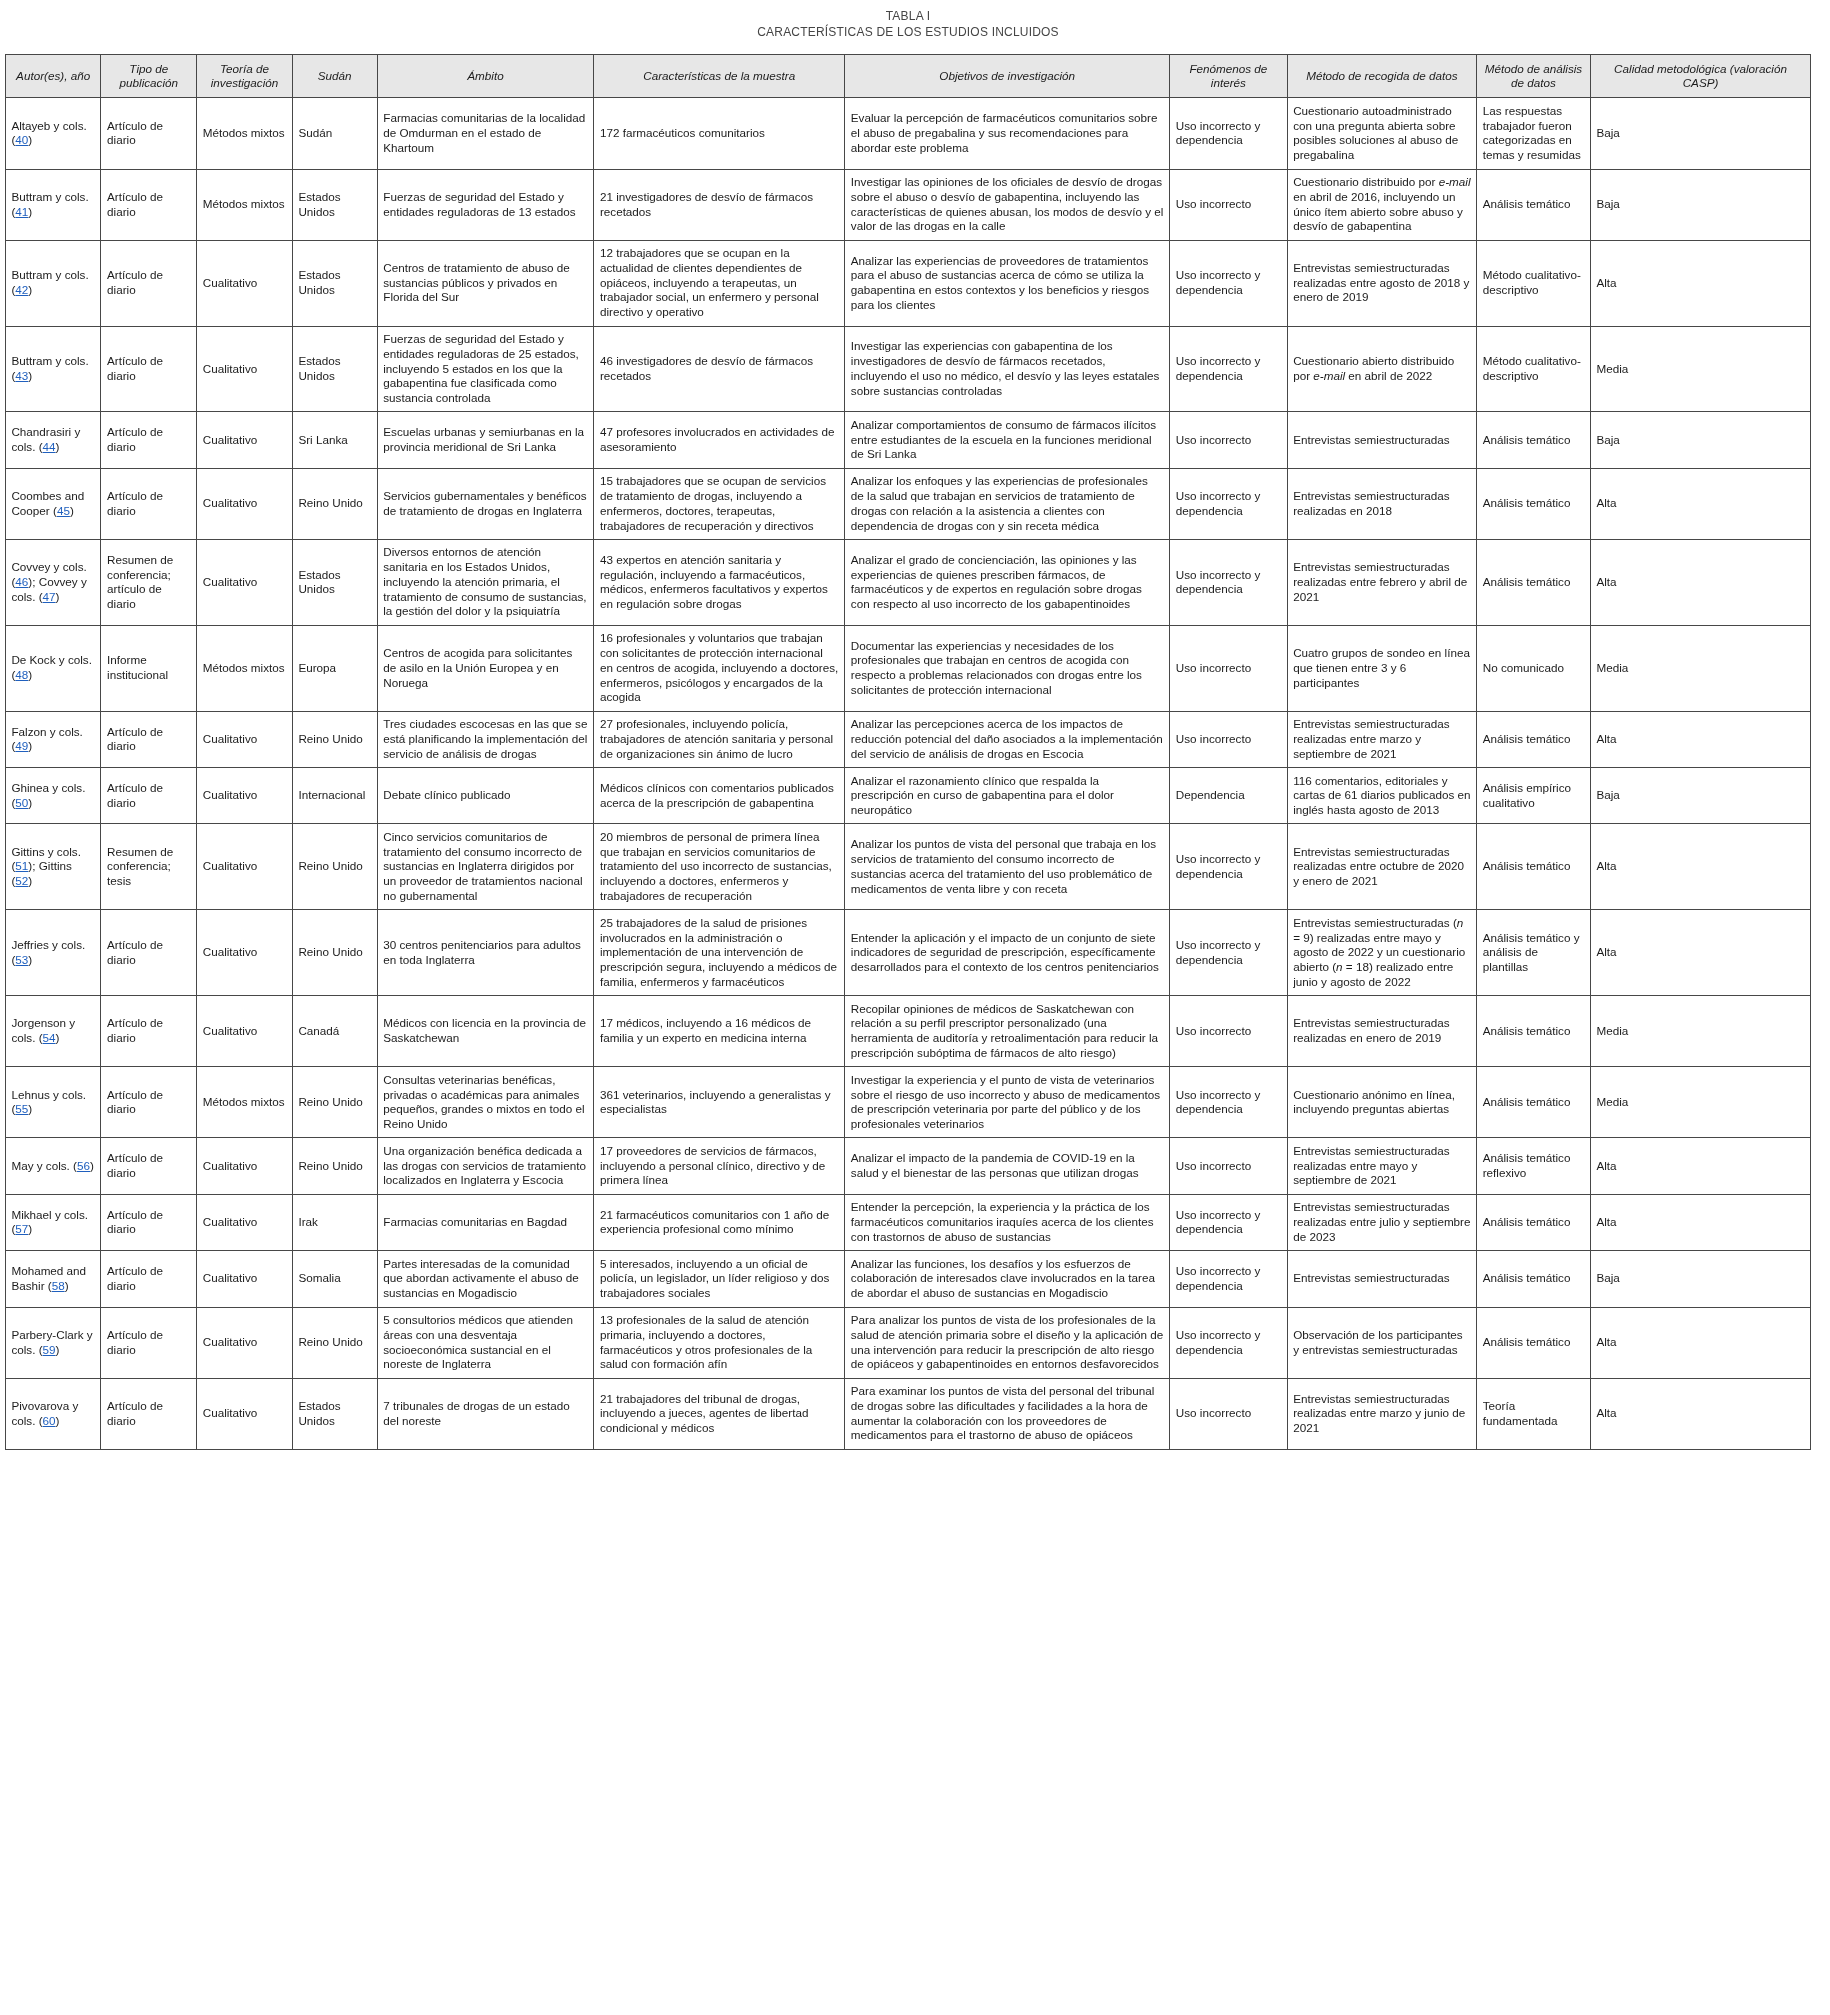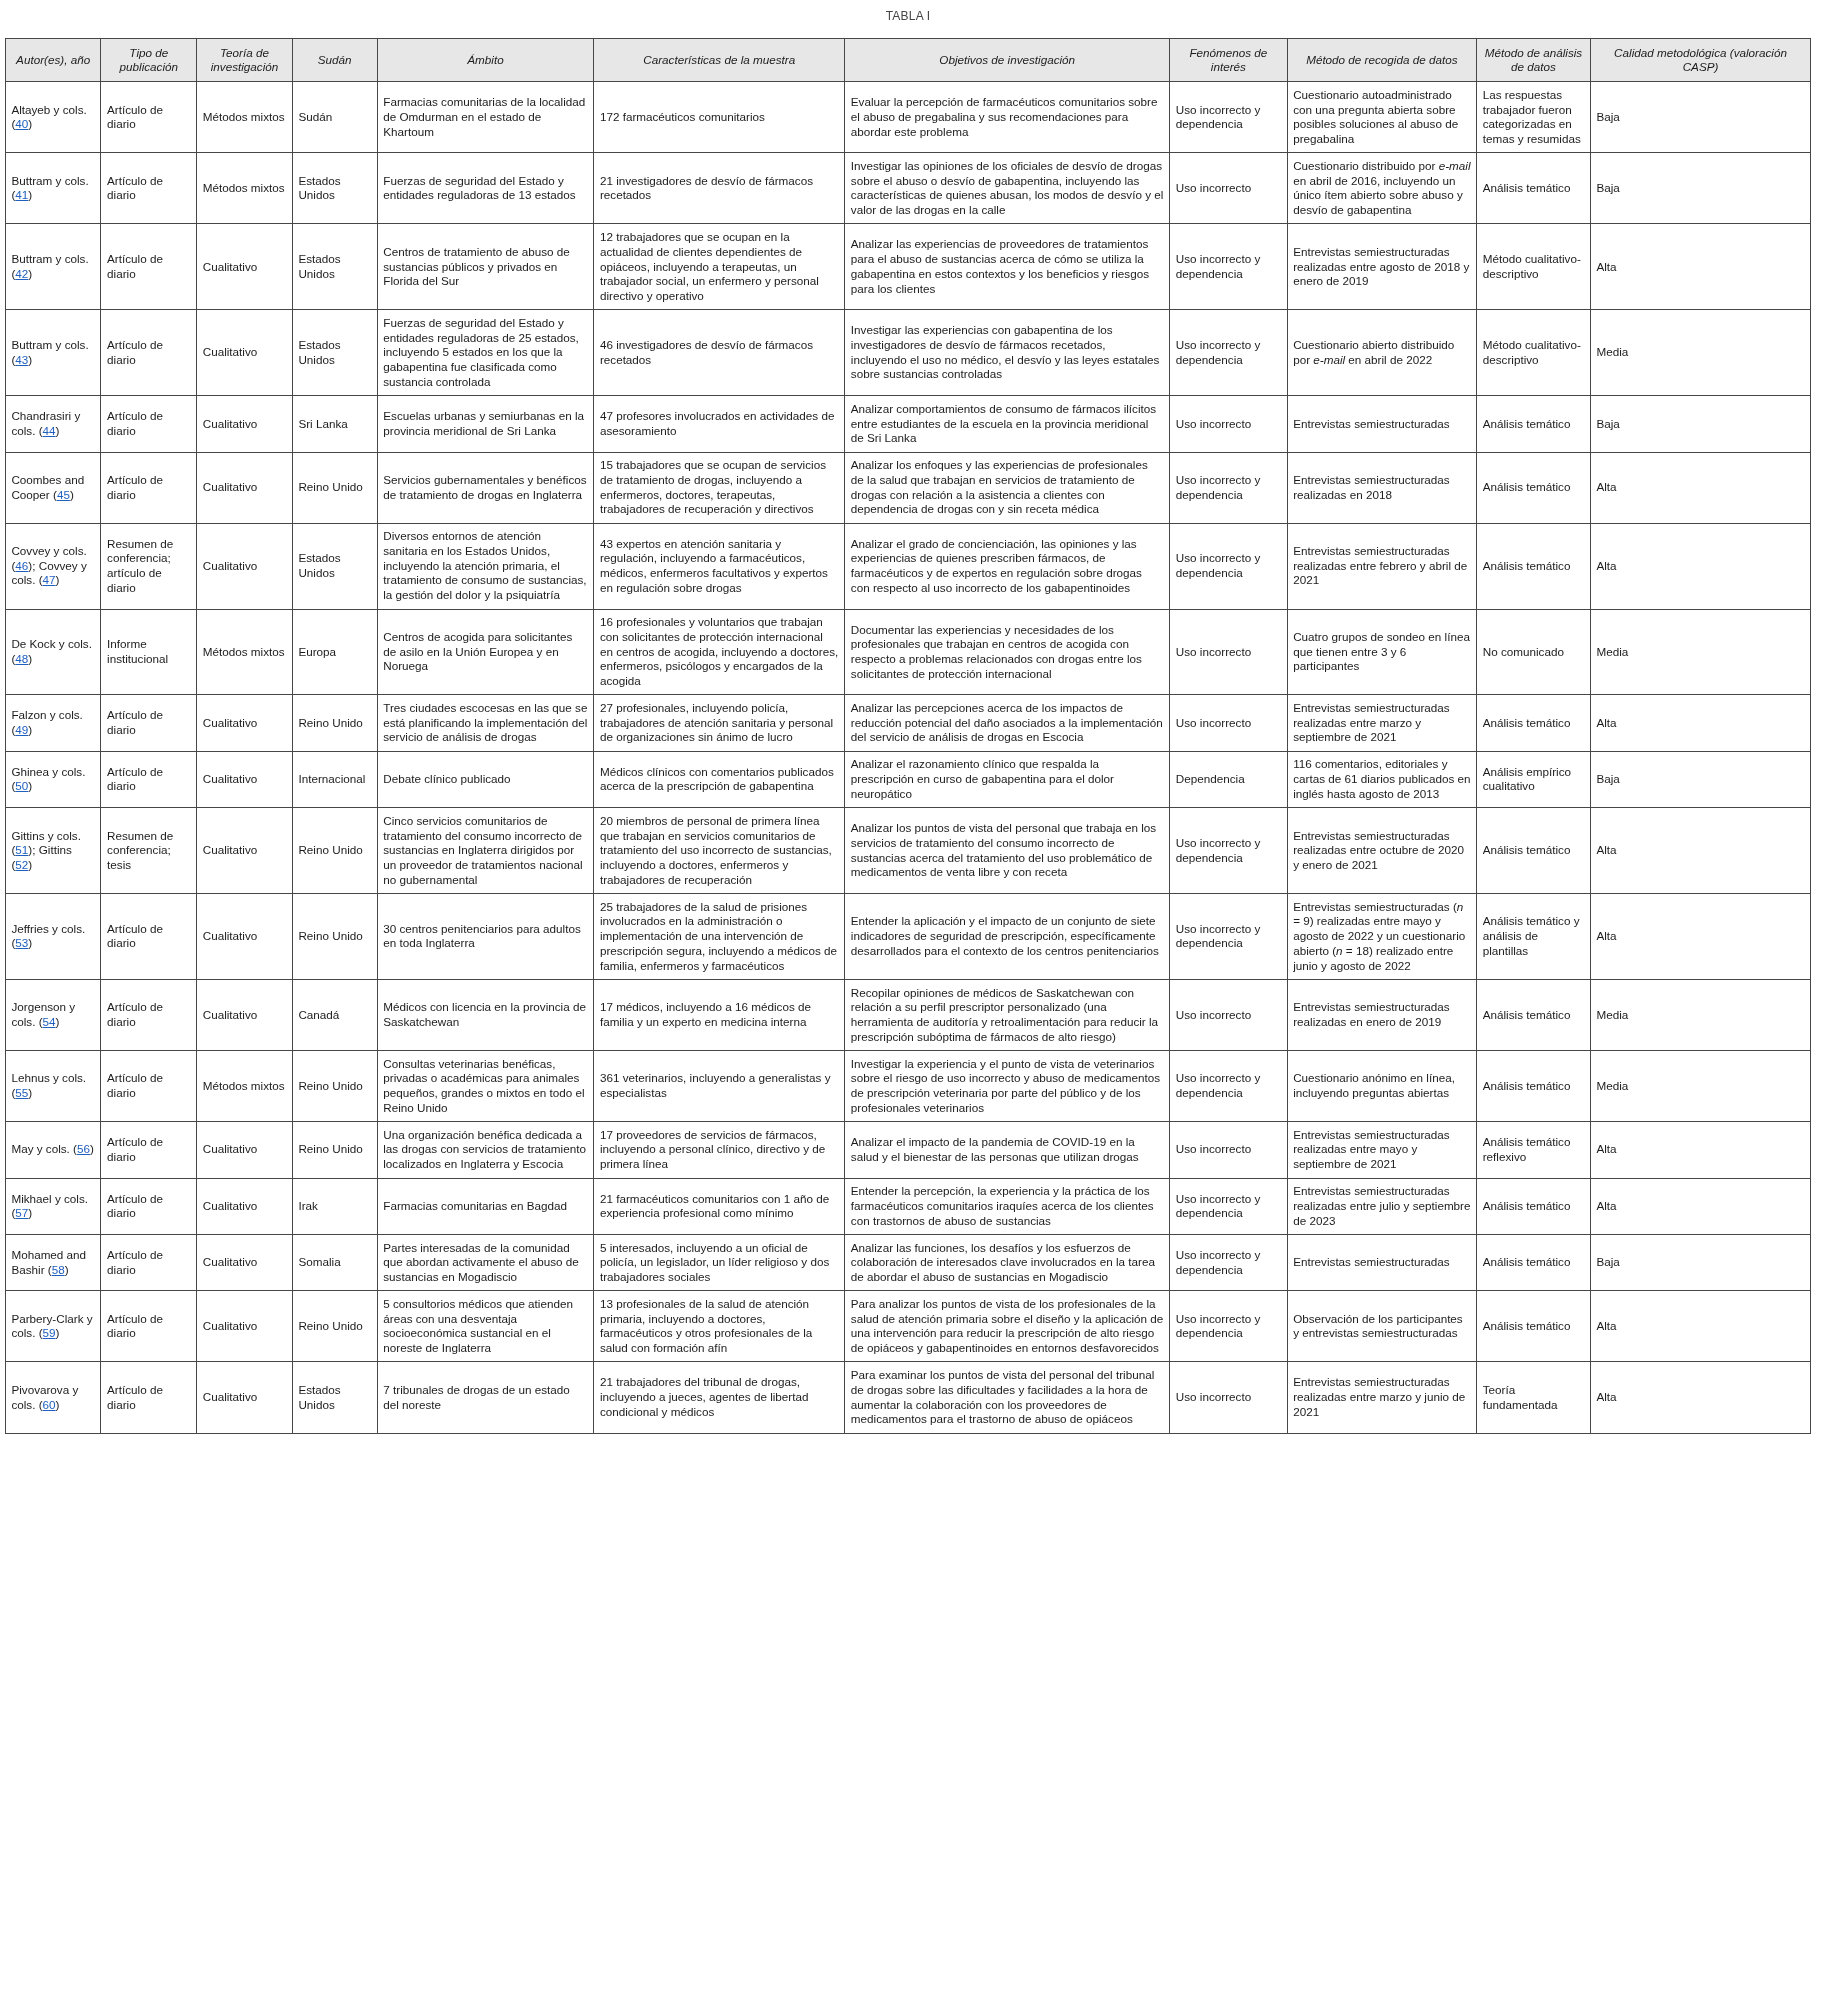--- a/index.html
+++ b/index.html
@@ -74,20 +74,21 @@
   col.c10 { width: 6.3%; }
   col.c11 { width: 12.2%; }
 </style>
 </head>
 <body>
 
 <div class="page">
 
   <div class="table-title">
     <div>TABLA I</div>
+    <div>CARACTERÍSTICAS DE LOS ESTUDIOS INCLUIDOS</div>
   </div>
 
   <table>
     <colgroup>
       <col class="c1">
         <col class="c2">
         <col class="c3">
         <col class="c4">
         <col class="c5">
       <col class="c6">
@@ -165,21 +166,21 @@
           <td>Método cualitativo-descriptivo</td>
           <td>Media</td>
         </tr>
         <tr>
           <td>Chandrasiri y cols. (<a class="ref" href="#">44</a>)</td>
           <td>Artículo de diario</td>
           <td>Cualitativo</td>
           <td>Sri Lanka</td>
           <td>Escuelas urbanas y semiurbanas en la provincia meridional de Sri Lanka</td>
           <td>47 profesores involucrados en actividades de asesoramiento</td>
-          <td>Analizar comportamientos de consumo de fármacos ilícitos entre estudiantes de la escuela en la provincia meridional de Sri Lanka</td>
+          <td>Analizar comportamientos de consumo de fármacos ilícitos entre estudiantes de la escuela en la funciones meridional de Sri Lanka</td>
           <td>Uso incorrecto</td>
           <td>Entrevistas semiestructuradas</td>
           <td>Análisis temático</td>
           <td>Baja</td>
         </tr>
         <tr>
           <td>Coombes and Cooper (<a class="ref" href="#">45</a>)</td>
           <td>Artículo de diario</td>
           <td>Cualitativo</td>
           <td>Reino Unido</td>

